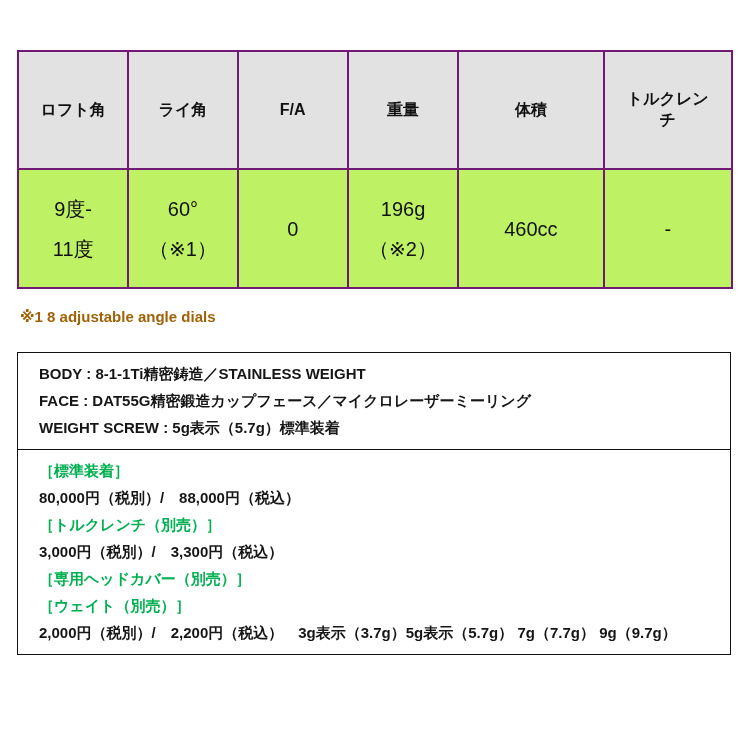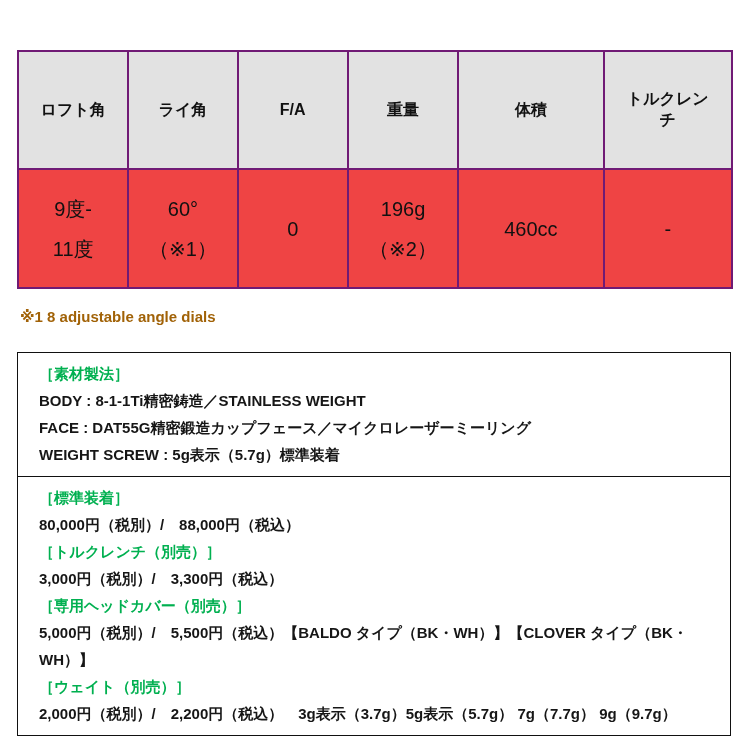--- a/index.html
+++ b/index.html
@@ -12,21 +12,21 @@
     border-collapse:collapse; table-layout:fixed;
     width:716px; margin:50px 0 0 17px;
   }
   .spec-table th, .spec-table td {
     border:2px solid #701a75; text-align:center; vertical-align:middle;
     padding:16px; overflow:hidden;
   }
   .spec-table th {
     background:#e2e2e2; height:84px; font-size:16px; font-weight:700; color:#111;
   }
-  .spec-table td { height:85px; font-size:20px; font-weight:400; color:#111; background:#ef4444; }
+  .spec-table td { height:85px; font-size:20px; font-weight:400; color:#111; background:#bef264; }
   .cell-line { line-height:40px; }
   .cell-line:empty { display:none; }
   .notes { margin:13px 0 0 20px; }
   .notes p { margin:0; font-size:15px; font-weight:700; line-height:29px; color:#a16207; }
   .detail-box {
     width:712px; margin:21px 0 0 17px;
     border:1.5px solid #111111; background:#ffffff;
   }
   .detail-section { padding:7px 20px 8px 21px; }
   .detail-section p { margin:0; font-size:15px; font-weight:700; line-height:27px; color:#161616; }
@@ -87,32 +87,30 @@
     </tbody>
   </table>
 
   <div class="notes">
     <p>※1 8 adjustable angle dials</p>
   </div>
 
   <div class="detail-box">
 
     <div class="detail-section">
-      <p class="green">［素材製法］</p>
       <p>BODY : 8-1-1Ti精密鋳造／STAINLESS WEIGHT</p>
       <p>FACE : DAT55G精密鍛造カップフェース／マイクロレーザーミーリング</p>
       <p>WEIGHT SCREW : 5g表示（5.7g）標準装着</p>
     </div>
 
     <div class="detail-section with-divider">
       <p class="green">［標準装着］</p>
       <p>80,000円（税別）/　88,000円（税込）</p>
       <p class="green">［トルクレンチ（別売）］</p>
       <p>3,000円（税別）/　3,300円（税込）</p>
       <p class="green">［専用ヘッドカバー（別売）］</p>
-      <p>5,000円（税別）/　5,500円（税込）【BALDO タイプ（BK・WH）】【CLOVER タイプ（BK・WH）】</p>
       <p class="green">［ウェイト（別売）］</p>
       <p>2,000円（税別）/　2,200円（税込）　3g表示（3.7g）5g表示（5.7g） 7g（7.7g） 9g（9.7g）</p>
     </div>
 
   </div>
 
 </div>
 
 </body></html>

